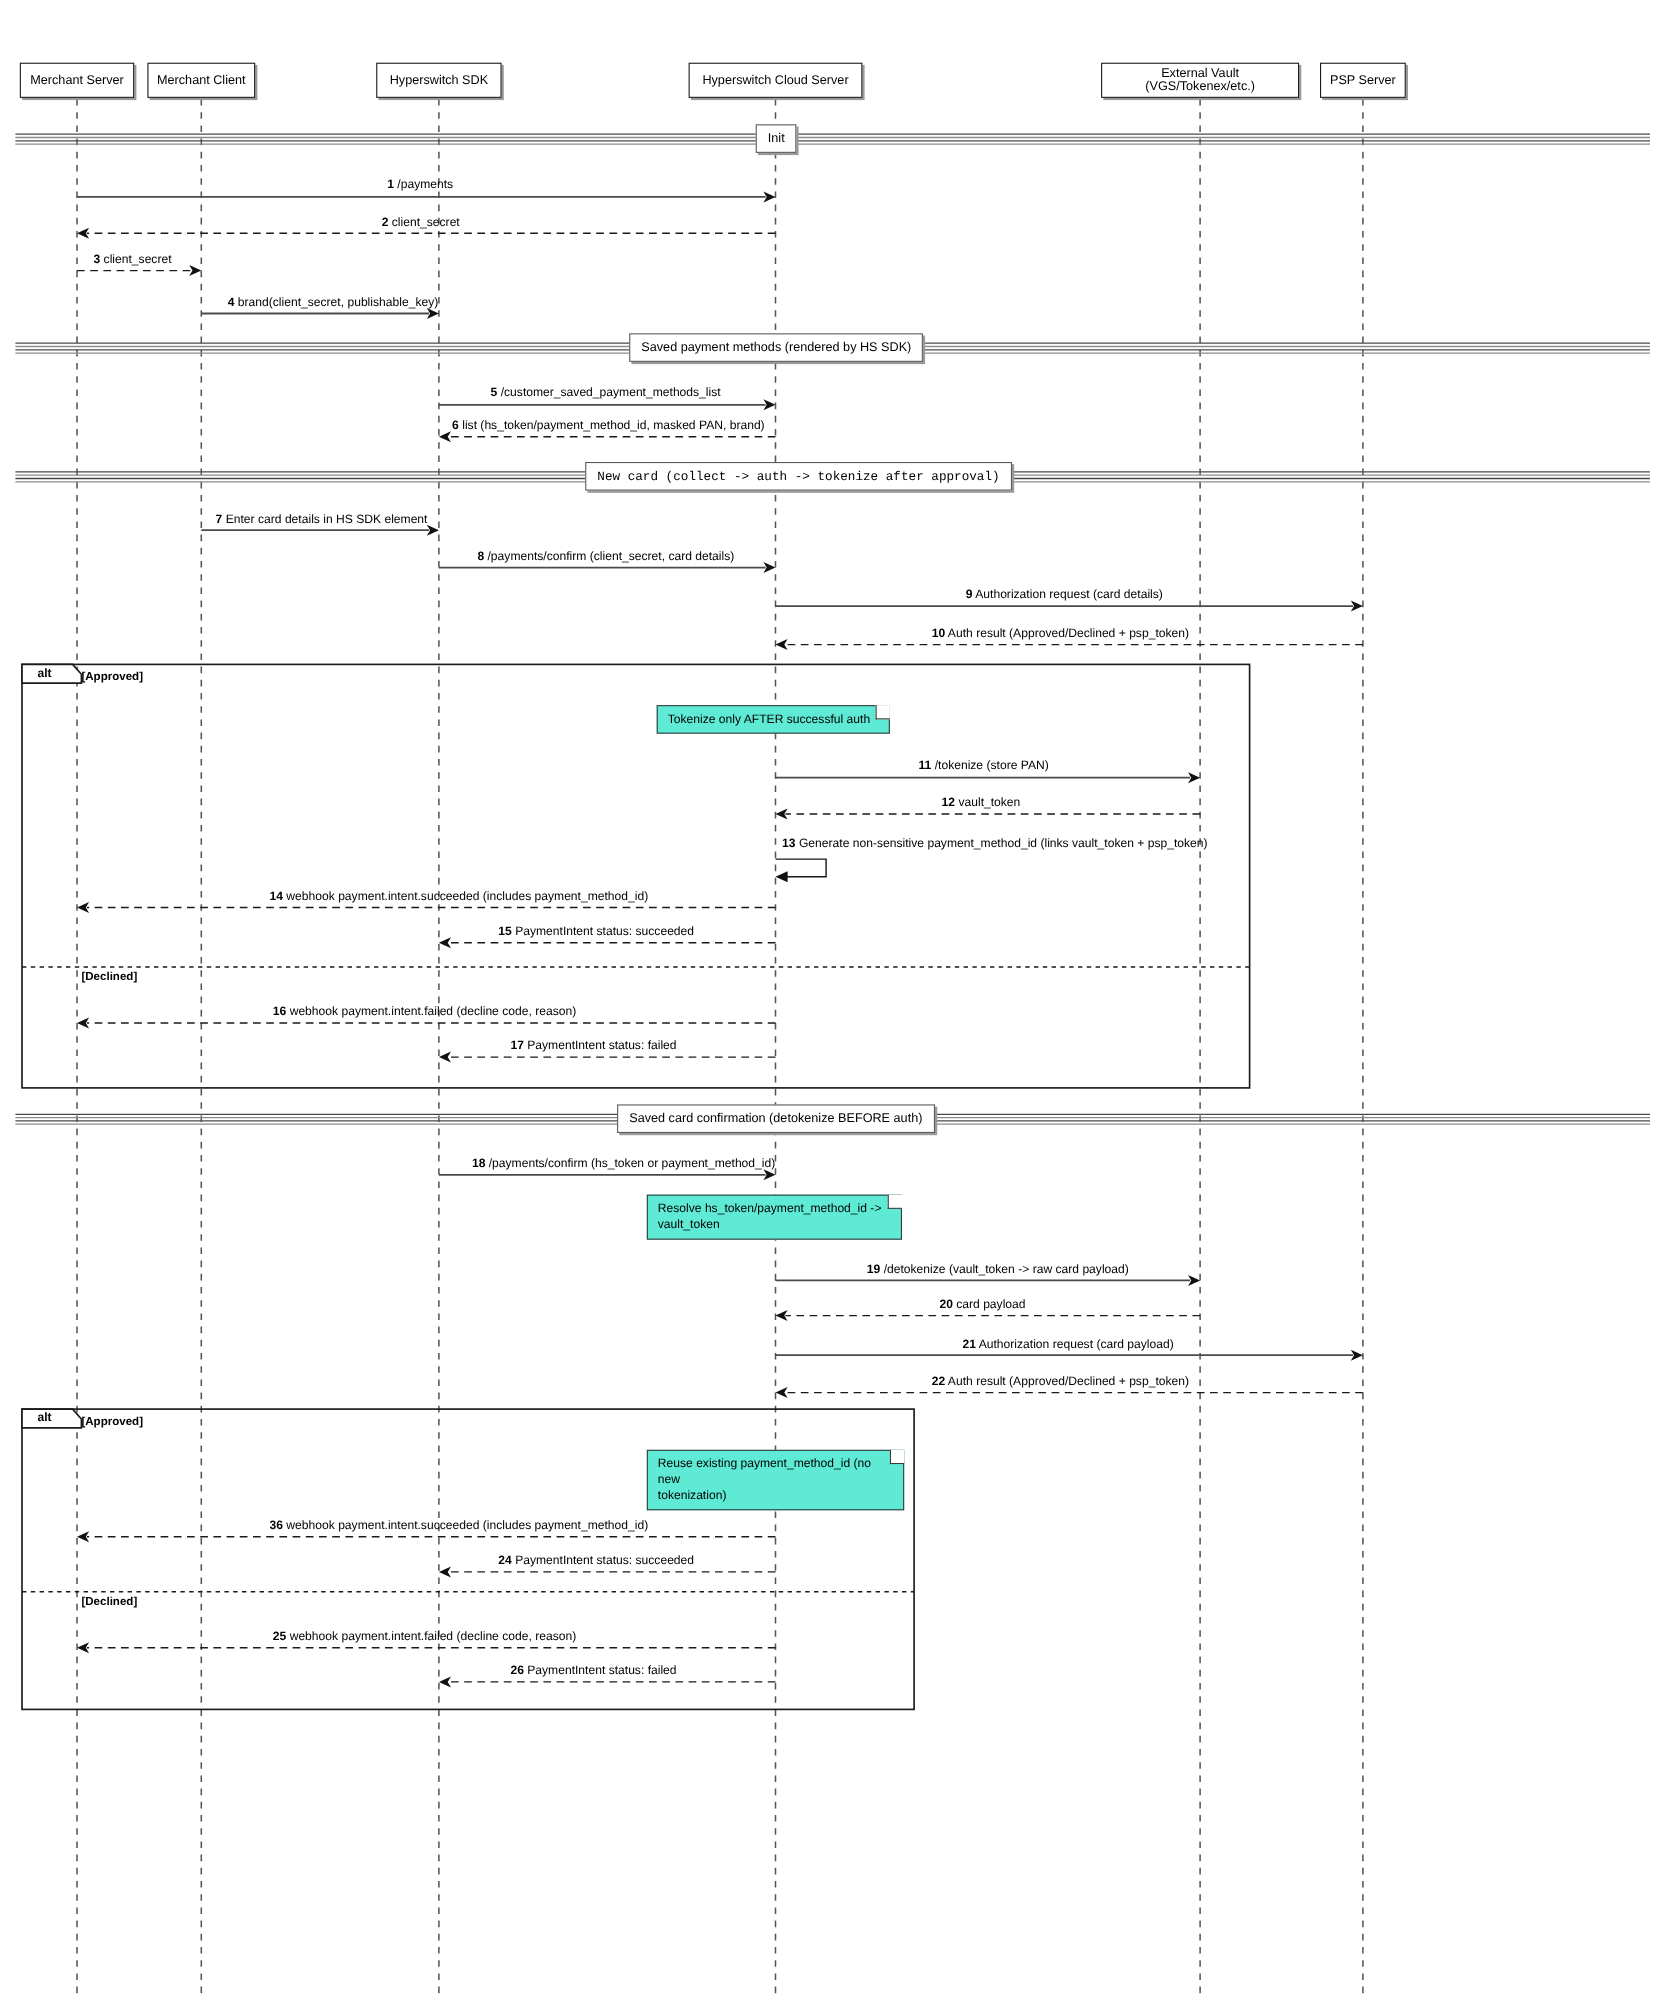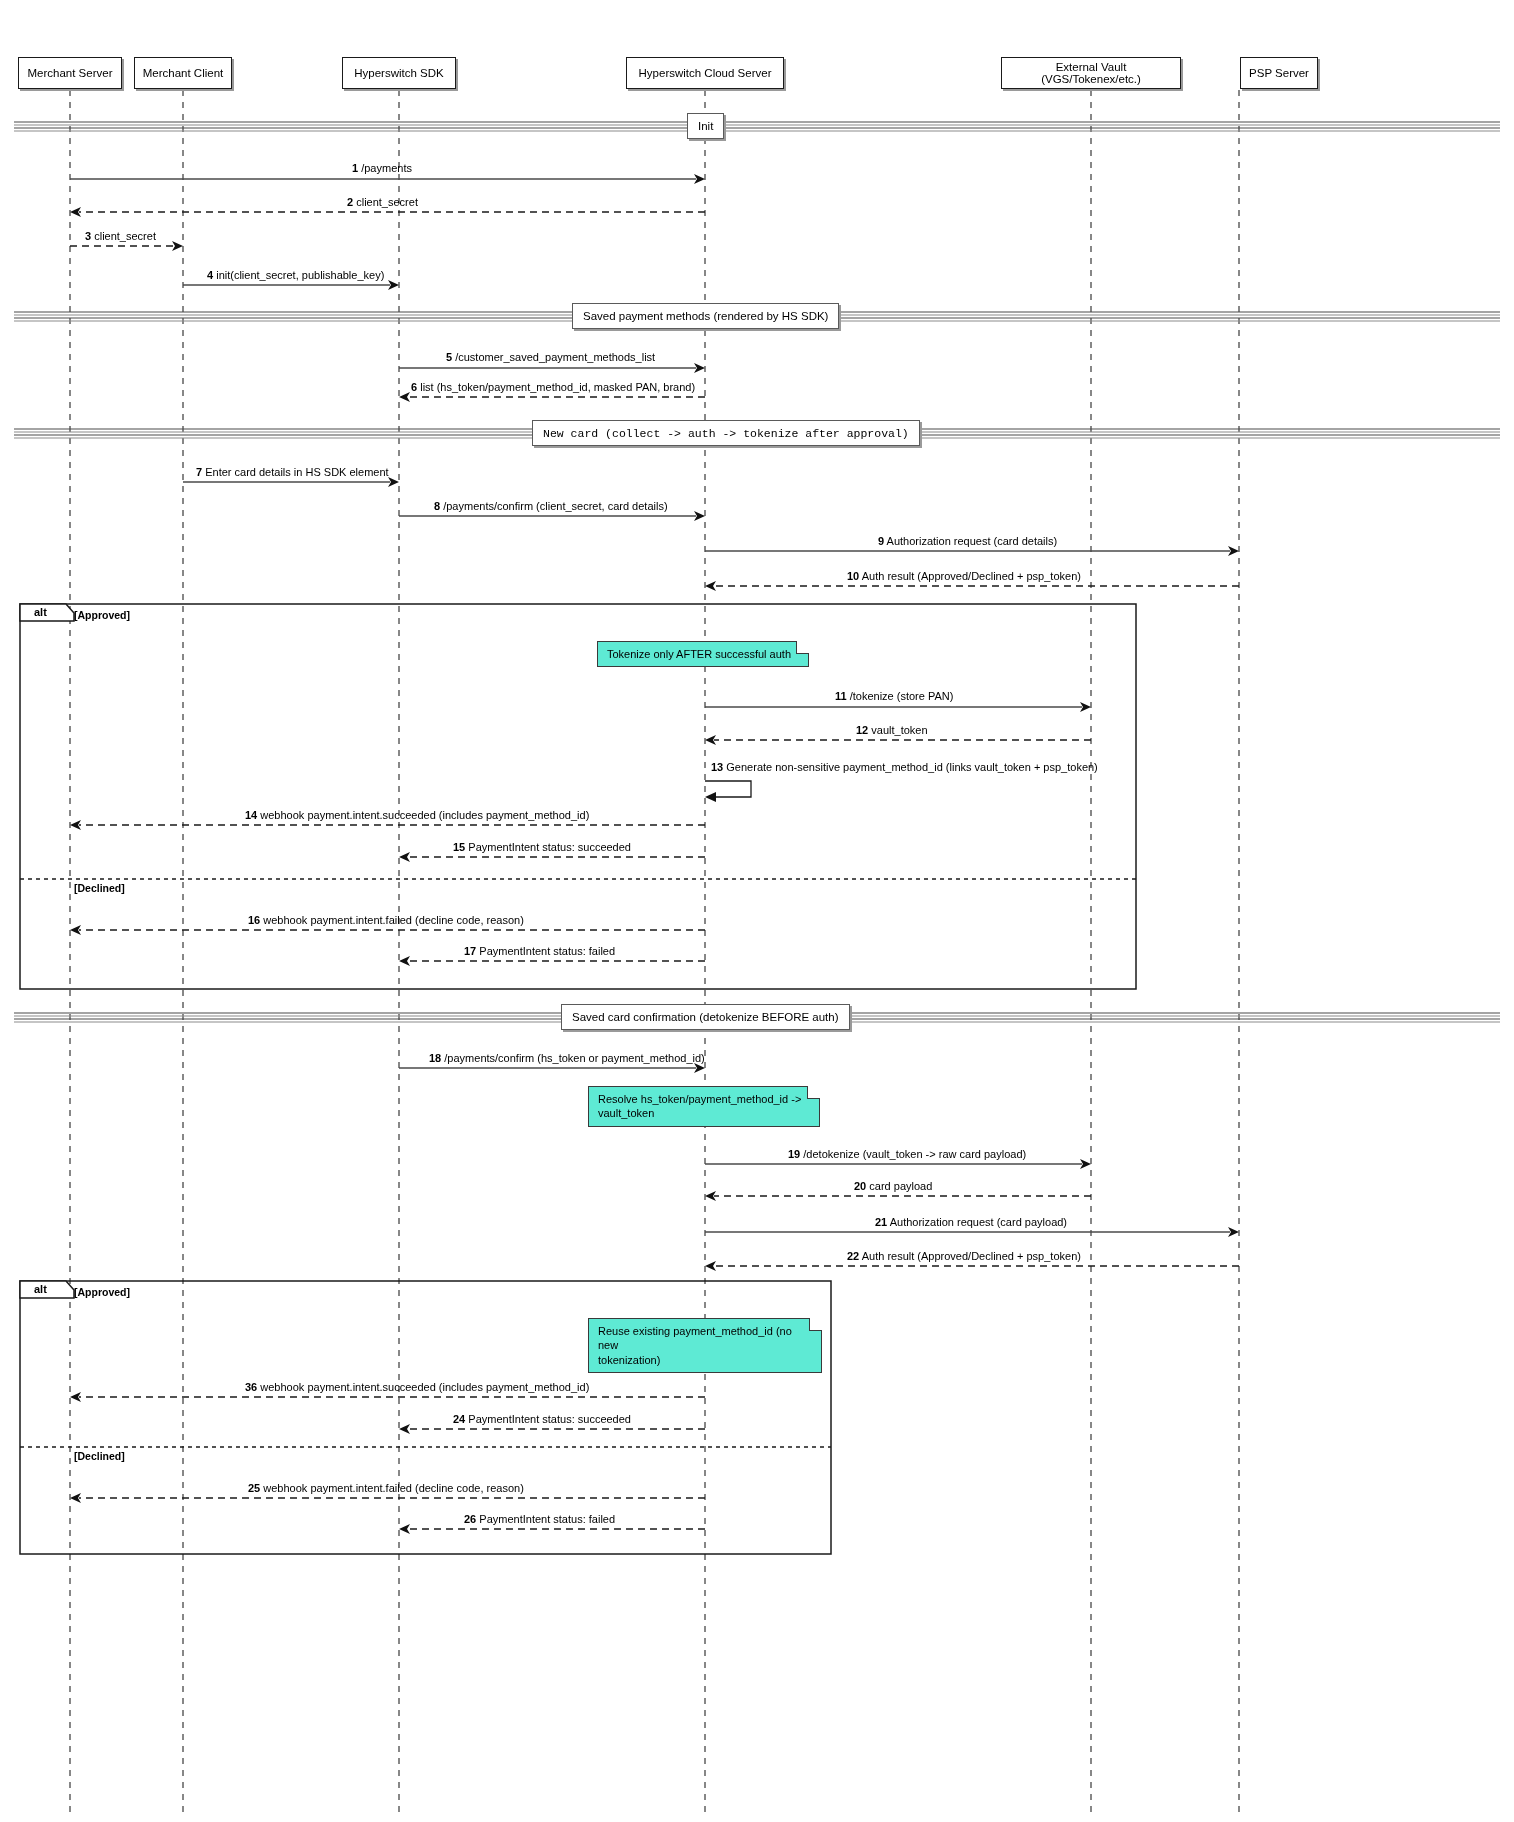--- a/index.html
+++ b/index.html
@@ -216,21 +216,21 @@
       </div>
       <div class="participant-box" style="left: 342px; top: 57px; width: 114px; height: 32px;">
         <span>Hyperswitch SDK</span>
       </div>
       <div class="participant-box" style="left: 626px; top: 57px; width: 158px; height: 32px;">
         <span>Hyperswitch Cloud Server</span>
       </div>
       <div class="participant-box" style="left: 1001px; top: 57px; width: 180px; height: 32px;">
         <span>External Vault (VGS/Tokenex/etc.)</span>
       </div>
-      <div class="participant-box" style="left: 1200px; top: 57px; width: 78px; height: 32px; margin-left: 40px;">
+      <div class="participant-box" style="left: 1200px; top: 57px; width: 78px; height: 32px;">
         <span>PSP Server</span>
       </div>
       <div class="divider-box" style="top: 113px; height: 26px; left: 687px;">
         <span>Init</span>
       </div>
       <div class="divider-box" style="top: 303px; height: 26px; left: 572px;">
         <span>Saved payment methods (rendered by HS SDK)</span>
       </div>
       <div class="divider-box" style="top: 420px; height: 26px; left: 532px; font-family: Liberation Mono, monospace;">
         <span>New card (collect -&gt; auth -&gt; tokenize after approval)</span>
@@ -240,21 +240,21 @@
       </div>
       <div class="frag-label" style="left: 34px; top: 606px;">alt</div>
       <div class="guard-label" style="left: 74px; top: 609px;">[Approved]</div>
       <div class="guard-label" style="left: 74px; top: 882px;">[Declined]</div>
       <div class="frag-label" style="left: 34px; top: 1283px;">alt</div>
       <div class="guard-label" style="left: 74px; top: 1286px;">[Approved]</div>
       <div class="guard-label" style="left: 74px; top: 1450px;">[Declined]</div>
       <div class="msg-label" style="left: 352px; top: 162px;"><b>1</b> <span>/payments</span></div>
       <div class="msg-label" style="left: 347px; top: 196px;"><b>2</b> <span>client_secret</span></div>
       <div class="msg-label" style="left: 85px; top: 230px;"><b>3</b> <span>client_secret</span></div>
-      <div class="msg-label" style="left: 207px; top: 269px;"><b>4</b> <span>init(client_secret, publishable_key)</span></div>
+      <div class="msg-label" style="left: 207px; top: 269px;"><b>4</b> <span>brand(client_secret, publishable_key)</span></div>
       <div class="msg-label" style="left: 446px; top: 351px;"><b>5</b> <span>/customer_saved_payment_methods_list</span></div>
       <div class="msg-label" style="left: 411px; top: 381px;"><b>6</b> <span>list (hs_token/payment_method_id, masked PAN, brand)</span></div>
       <div class="msg-label" style="left: 196px; top: 466px;"><b>7</b> <span>Enter card details in HS SDK element</span></div>
       <div class="msg-label" style="left: 434px; top: 500px;"><b>8</b> <span>/payments/confirm (client_secret, card details)</span></div>
       <div class="msg-label" style="left: 878px; top: 535px;"><b>9</b> <span>Authorization request (card details)</span></div>
       <div class="msg-label" style="left: 847px; top: 570px;"><b>10</b> <span>Auth result (Approved/Declined + psp_token)</span></div>
       <div class="msg-label" style="left: 835px; top: 690px;"><b>11</b> <span>/tokenize (store PAN)</span></div>
       <div class="msg-label" style="left: 856px; top: 724px;"><b>12</b> <span>vault_token</span></div>
       <div class="msg-label" style="left: 711px; top: 761px;"><b>13</b> <span>Generate non-sensitive payment_method_id (links vault_token + psp_token)</span></div>
       <div class="msg-label" style="left: 245px; top: 809px;"><b>14</b> <span>webhook payment.intent.succeeded (includes payment_method_id)</span></div>

